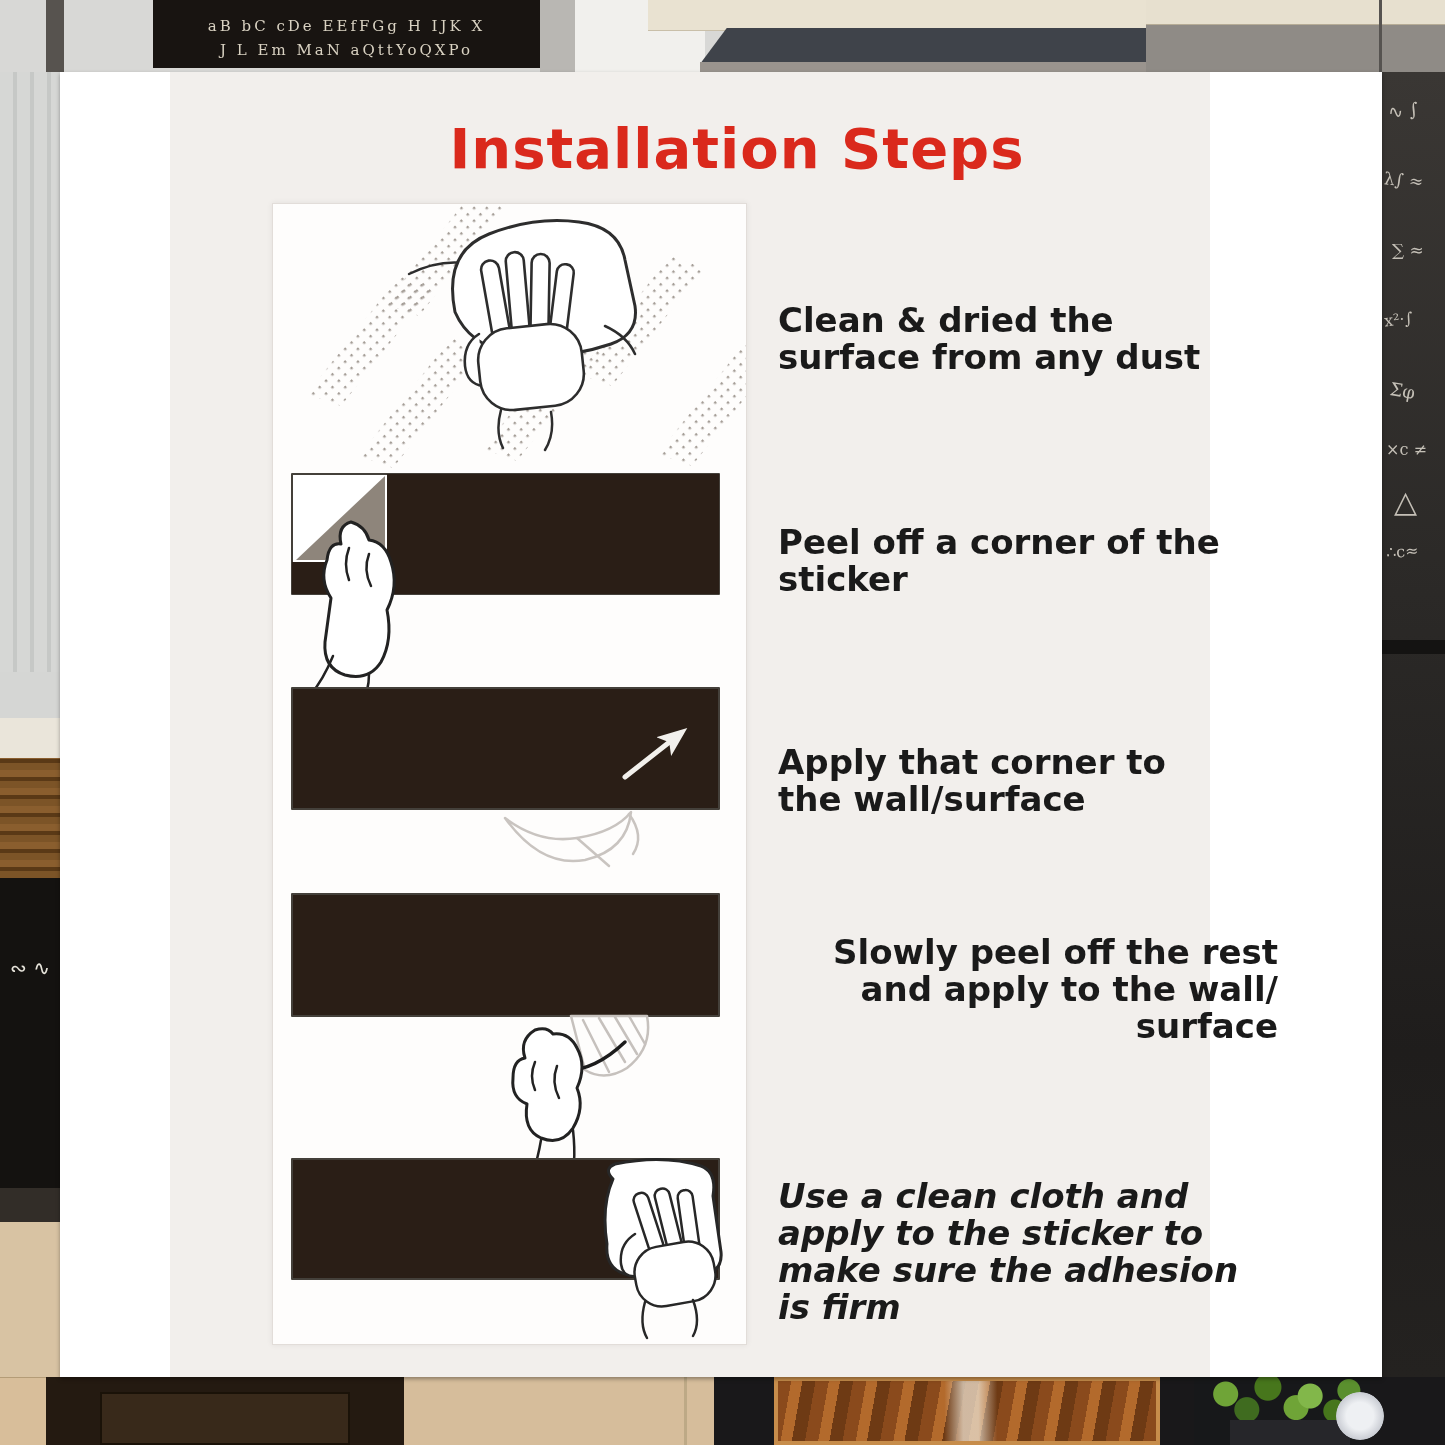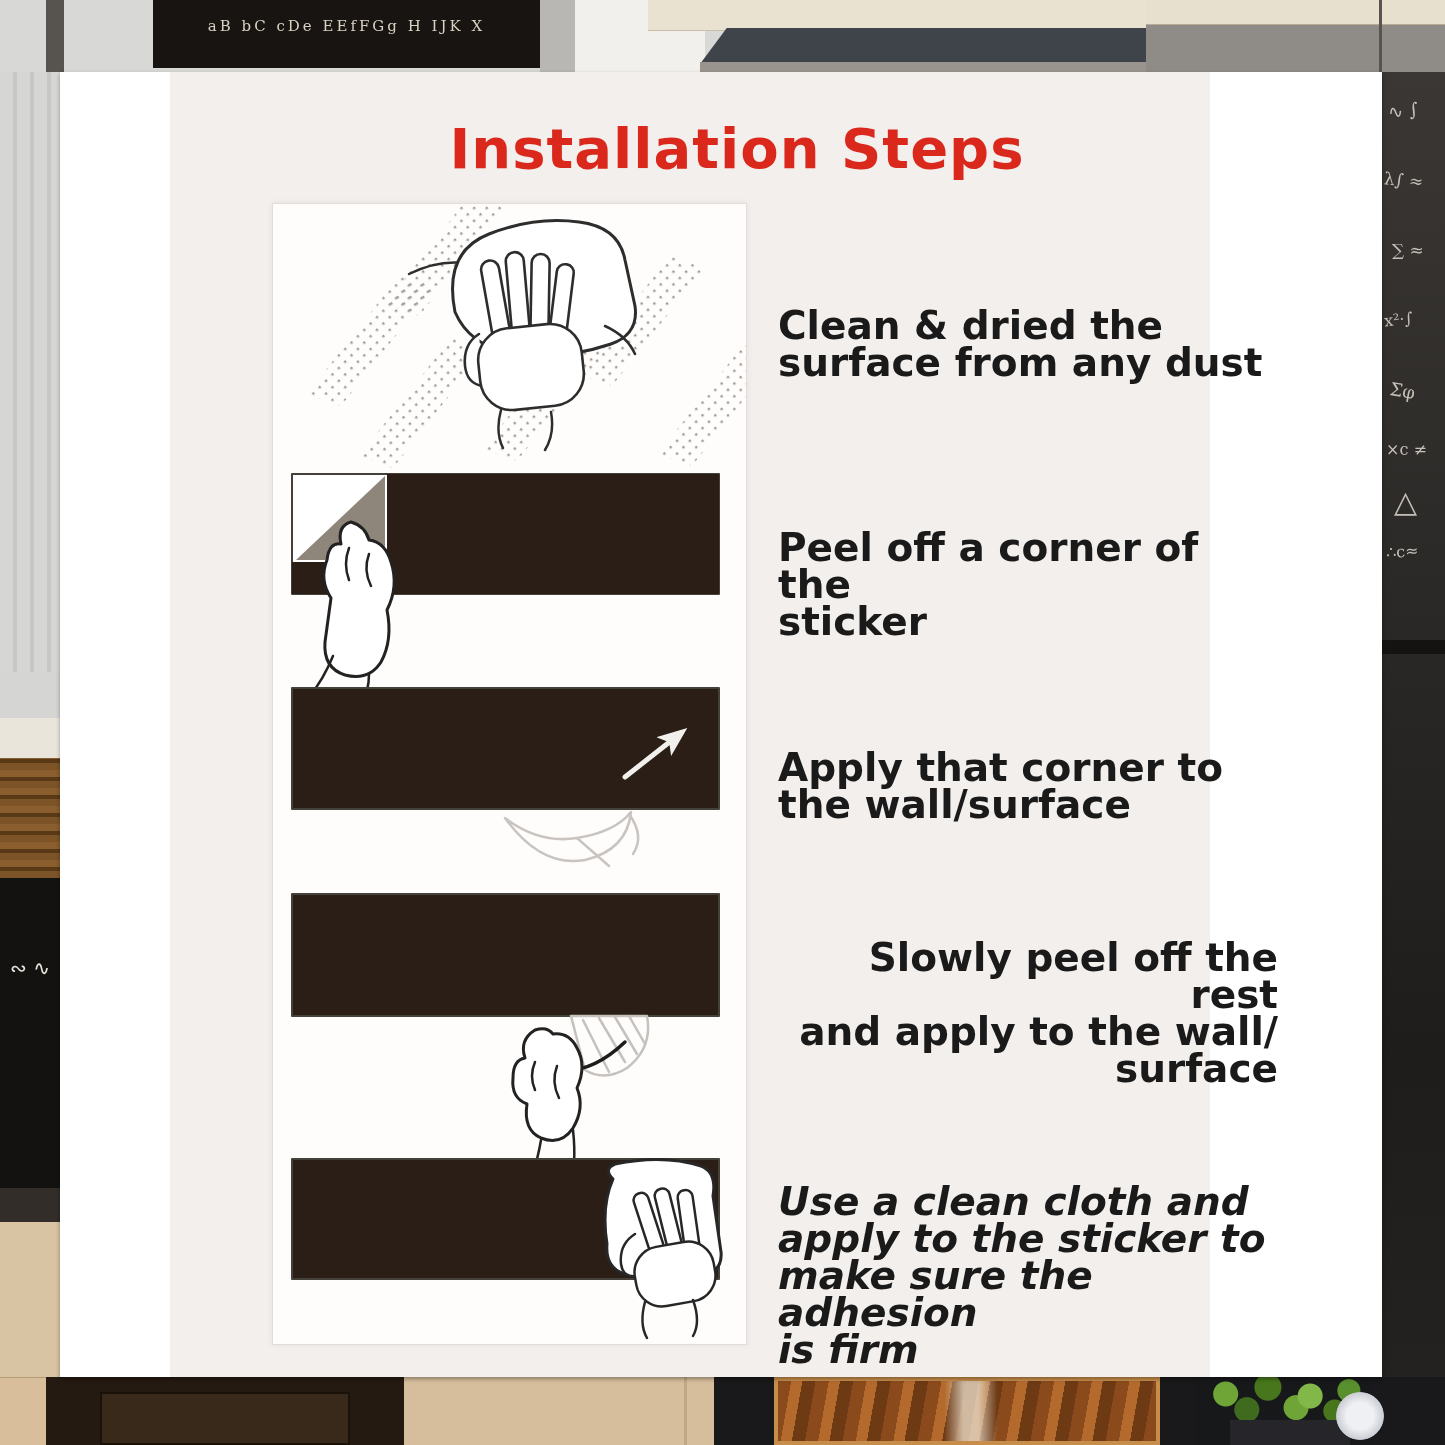--- a/index.html
+++ b/index.html
@@ -70,32 +70,33 @@
 
   
   .card{left:60px;top:72px;width:1322px;height:1305px;background:#ffffff;
         box-shadow:0 2px 4px rgba(0,0,0,.35);}
   .sheet{left:110px;top:0;width:1040px;height:1305px;background:#f2efec;}
   .title{left:16px;top:44px;width:100%;text-align:center;color:#da291c;
          font-size:56px;font-weight:bold;letter-spacing:1px;}
   .panel{left:212px;top:131px;width:473px;height:1140px;background:#fefdfc;
          border:1px solid #e2ddd9;box-shadow:0 0 6px rgba(0,0,0,.07);}
   .steptext{position:absolute;left:718px;width:500px;color:#1a1a1a;
-            font-size:39px;line-height:37px;font-weight:bold;white-space:pre-line;}
+            font-size:34px;line-height:37px;font-weight:bold;white-space:pre-line;}
   .st1{top:196px;} .st2{top:418px;} .st3{top:638px;} .st4{top:828px;text-align:right;} .st5{top:1072px;font-style:italic;}
 </style>
 </head>
 <body>
 
 <div class="scene">
 
   <div class="abs bg-topstrip"></div>
   <div class="abs bg-t-darkline"></div>
   <div class="abs bg-t-board">
     <div>aB bC cDe EEfFGg H  IJK X</div>
+    <div>J L  Em MaN  aQttYoQXPo</div>
   </div>
   <div class="abs bg-t-grey"></div>
   <div class="abs bg-t-door"></div>
   <div class="abs bg-t-cream"></div>
   <div class="abs bg-t-concrete"></div>
   <div class="abs bg-t-concrete-cream"></div>
   <div class="abs bg-t-hood"></div>
   <div class="abs bg-t-hoodshelf"></div>
   <div class="abs bg-t-seam"></div>
 

